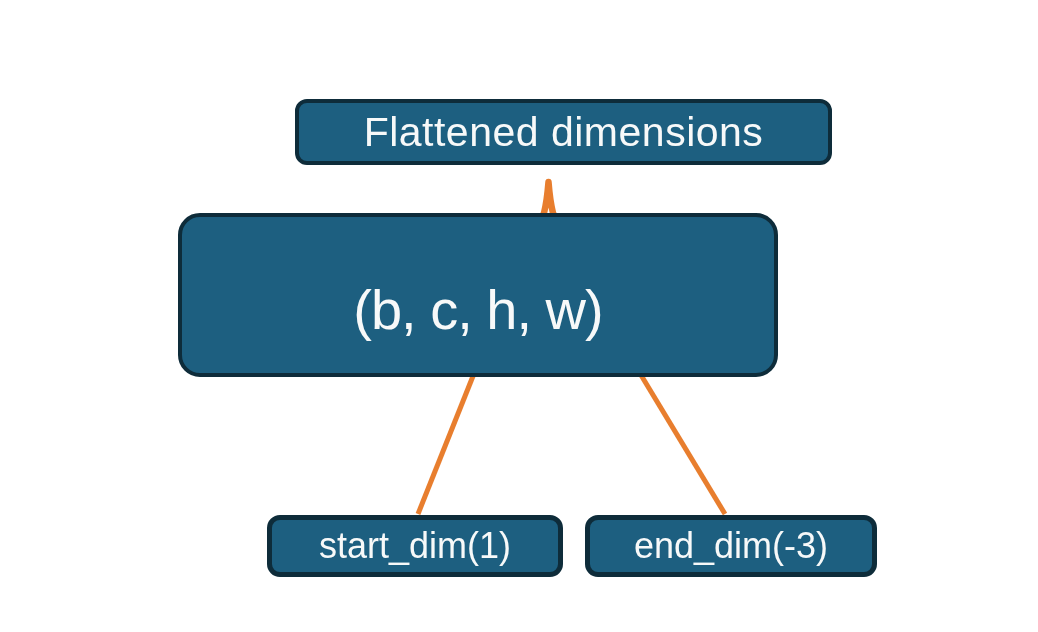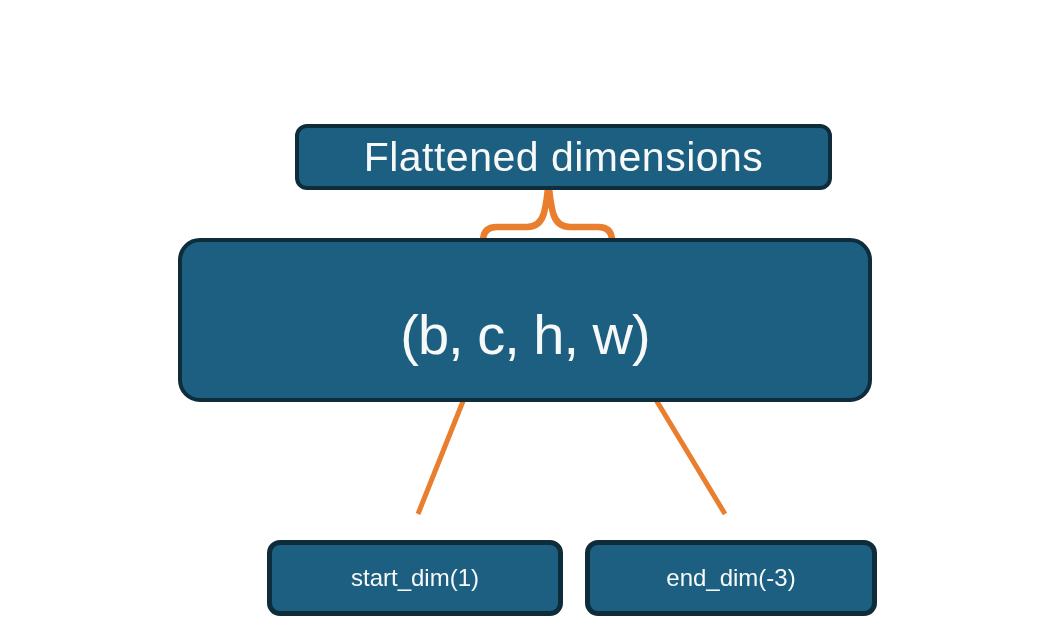--- a/index.html
+++ b/index.html
@@ -18,43 +18,42 @@
   .node {
     position: absolute;
     box-sizing: border-box;
     background: var(--box-fill, #1d5f80);
     border: 4px solid var(--box-border, #0e2c3a);
     color: var(--text, #f7f9f9);
     display: flex;
     align-items: center;
     justify-content: center;
     text-align: center;
-    margin-top: 25px;
   }
   .node-title {
     left: 295px; top: 99px;
     width: 537px; height: 66px;
     border-radius: 12px;
     font-size: 41px;
     letter-spacing: 0.5px;
   }
   .node-tensor {
     left: 178px; top: 213px;
-    width: 694px; height: 164px;
+    width: 600px; height: 164px;
     border-radius: 22px;
     font-size: 56px;
     letter-spacing: -1px;
     padding-top: 28px;
   }
   .node-param {
     top: 515px;
-    height: 76px;
+    height: 62px;
     border-width: 5px;
     border-radius: 13px;
-    font-size: 24px;
+    font-size: 36px;
   }
   .node-start { left: 267px; width: 296px; }
   .node-end   { left: 585px; width: 292px; }
 
   .overlay {
     position: absolute;
     left: 0; top: 0;
     width: 1038px;
     height: 632px;
     pointer-events: none;

